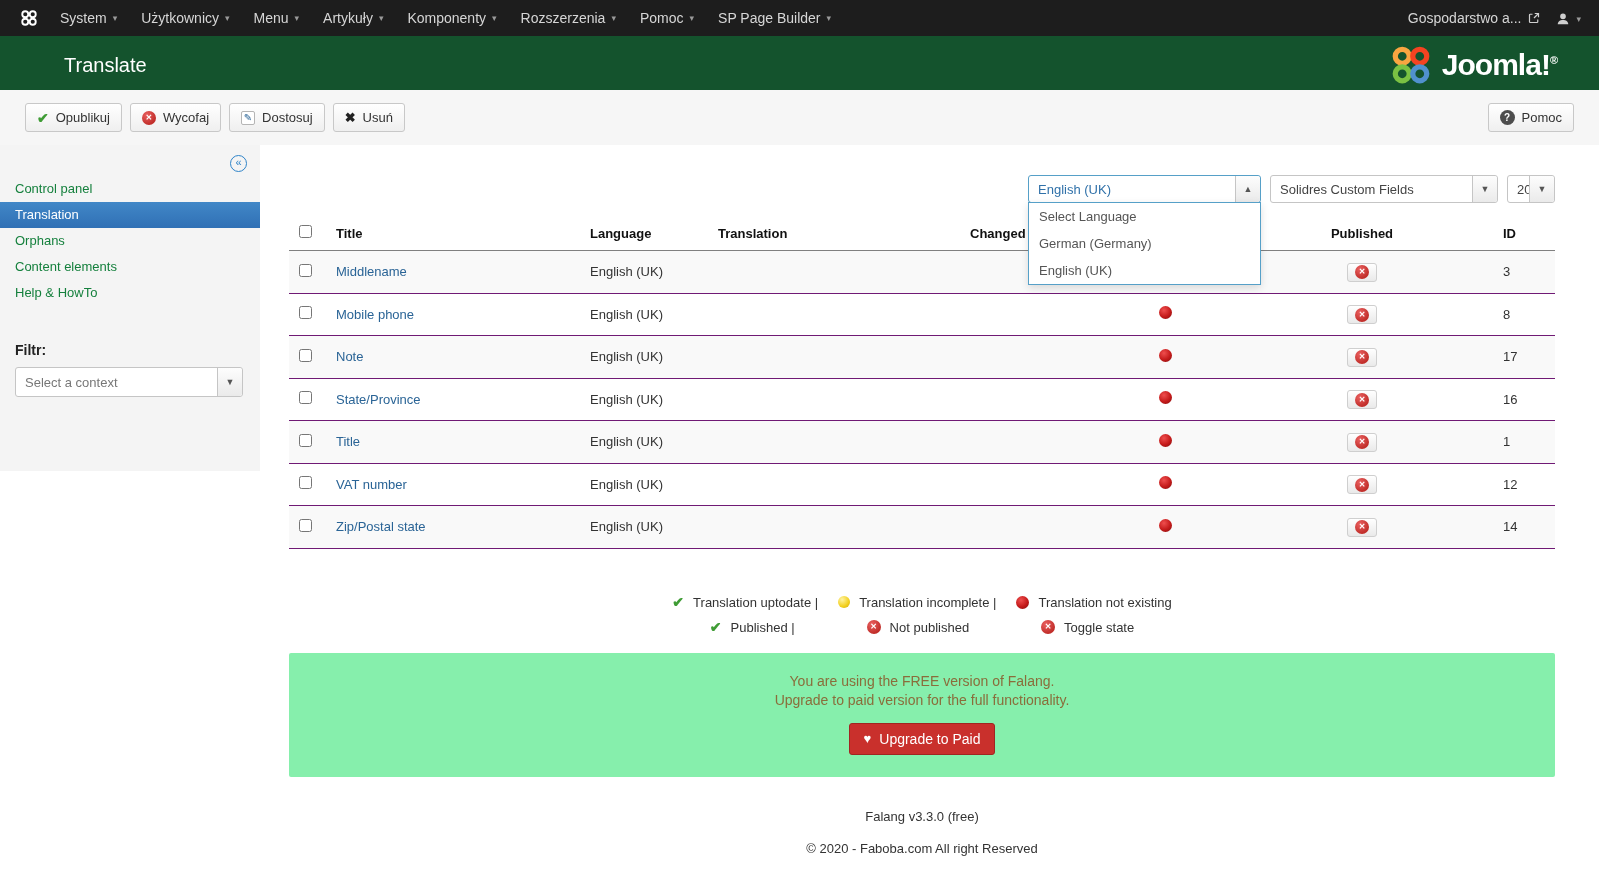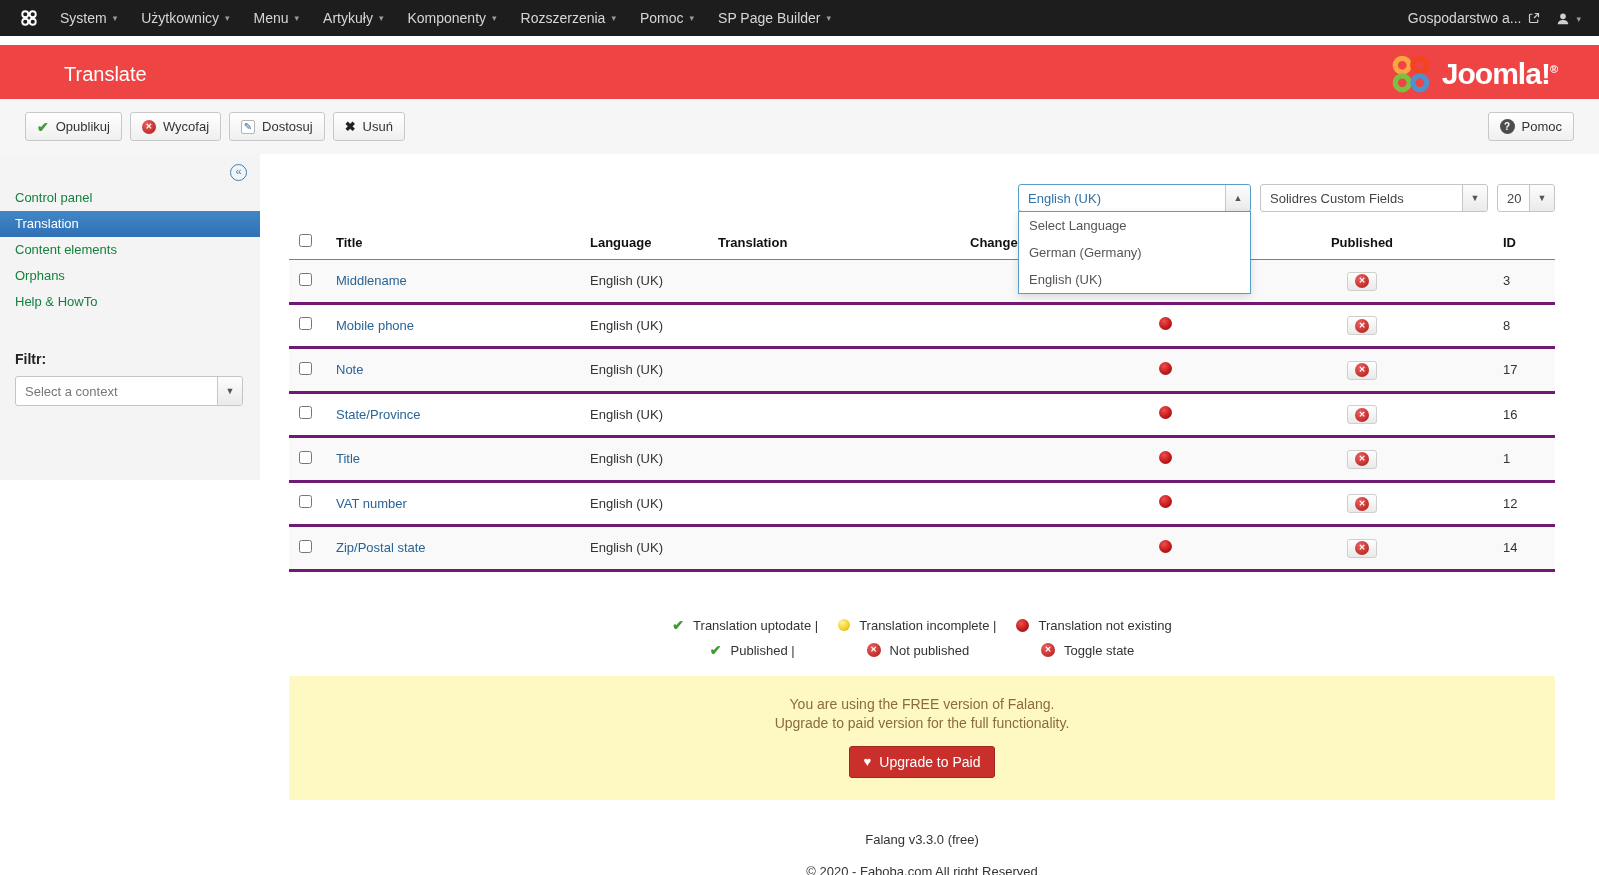--- a/index.html
+++ b/index.html
@@ -11,21 +11,21 @@
   .j-menu-icon { display: inline-flex; margin-right: 10px; cursor: pointer; }
   .menus { display: flex; align-items: center; }
   .menu-item { display: inline-flex; align-items: center; gap: 6px; padding: 0 12px; height: 36px; cursor: pointer; color: #d6d6d6; }
   .menu-item .caret { font-size: 9px; color: #9a9a9a; }
   .topnav-right { margin-left: auto; display: flex; align-items: flex-end; gap: 16px; }
   .site-link { display: inline-flex; align-items: center; gap: 7px; cursor: pointer; color: #d6d6d6; }
   .user-menu { display: inline-flex; align-items: center; gap: 6px; cursor: pointer; }
   .user-menu .caret { font-size: 9px; color: #9a9a9a; }
 
   
-  .header { height: 54px; background: #ef4444; display: flex; align-items: center; justify-content: space-between; padding: 4px 42px 0 64px; margin-top: 9px; }
+  .header { height: 54px; background: #14532d; display: flex; align-items: center; justify-content: space-between; padding: 4px 42px 0 64px; }
   .page-title { color: #fff; font-size: 20px; font-weight: 400; }
   .brand { display: flex; align-items: center; gap: 10px; }
   .brand-text { color: #fff; font-size: 30px; font-weight: bold; letter-spacing: -1px; }
   .brand-reg { color: #fff; font-size: 11px; vertical-align: super; }
 
   
   .toolbar { background: #f6f6f6; display: flex; justify-content: space-between; align-items: center; padding: 13px 25px; }
   .toolbar-left { display: flex; gap: 8px; }
   .btn { display: inline-flex; align-items: center; gap: 7px; padding: 6px 11px; font-size: 13px; color: #333; background: linear-gradient(#ffffff, #efefef); border: 1px solid #c8c8c8; border-radius: 3px; cursor: pointer; font-family: inherit; }
   .icon-check { color: #3f9c35; font-size: 14px; font-weight: bold; line-height: 1; }
@@ -48,47 +48,47 @@
 
   .main { flex: 1; padding: 0 44px 40px 29px; }
 
   
   .controls { display: flex; justify-content: flex-end; gap: 9px; margin-top: 30px; }
   .select { position: relative; display: flex; height: 28px; border: 1px solid #c5c5c5; border-radius: 3px; background: #fff; font-size: 13px; cursor: pointer; }
   .select .sel-value { padding: 6px 9px; color: #444; white-space: nowrap; overflow: hidden; flex: 1; }
   .lang-select { width: 233px; border-color: #56a0c8; }
   .lang-select > .sel-value { color: #3071a9; }
   .fields-select { width: 228px; }
-  .limit-select { width: 58px; }
+  .limit-select { width: 48px; }
   .dropdown-panel { position: absolute; top: 100%; left: -1px; width: 233px; background: #fff; border: 1px solid #56a0c8; box-shadow: 0 3px 8px rgba(0,0,0,0.13); z-index: 40; }
   .dd-option { padding: 6px 10px; color: #555; cursor: pointer; }
 
   
   table { width: 100%; border-collapse: collapse; table-layout: fixed; margin-top: 13px; font-size: 13px; }
   th { padding: 9px 5px; text-align: left; font-weight: bold; color: #111; border-bottom: 1px solid #808080; }
-  td { padding: 11px 5px; border-bottom: 3px solid #701a75; color: #333; vertical-align: middle; }
+  td { padding: 11px 5px; border-bottom: 1px solid #701a75; color: #333; vertical-align: middle; }
   tbody tr:nth-child(odd) td { background: #f9f9f9; }
   .col-cb-cell { padding-left: 10px; }
   .col-state-cell, .col-pub-cell { text-align: center; }
   .col-id-cell { padding-left: 44px; }
   input[type="checkbox"] { width: 13px; height: 13px; margin: 0; cursor: pointer; }
   .row-title { color: #2a6496; text-decoration: none; cursor: pointer; }
   .red-dot { display: inline-block; width: 13px; height: 13px; border-radius: 50%; background: radial-gradient(circle at 38% 32%, #ef4e4e 0%, #c41a1a 55%, #7c0e0e 100%); }
   .pub-badge { display: inline-flex; width: 30px; height: 19px; align-items: center; justify-content: center; border: 1px solid #cfcfcf; border-radius: 3px; background: linear-gradient(#ffffff, #e9e9e9); cursor: pointer; }
 
   
   .legend { margin-top: 46px; font-size: 13px; color: #333; }
   .legend-row { display: flex; justify-content: center; align-items: center; margin-bottom: 10px; }
   .legend-row-1 { gap: 20px; }
   .legend-row-2 { gap: 72px; }
   .legend-item { display: inline-flex; align-items: center; gap: 9px; }
   .bulb-icon { display: inline-block; width: 12px; height: 12px; border-radius: 50%; background: radial-gradient(circle at 35% 30%, #fff3a0, #f2cf1d 60%, #caa50f); }
 
   
-  .notice { margin-top: 18px; background: #fef9c3; border-radius: 2px; padding: 17px 20px 22px; text-align: center; color: #8a6d3b; font-size: 14px; }
+  .notice { margin-top: 18px; background: #86efac; border-radius: 2px; padding: 17px 20px 22px; text-align: center; color: #8a6d3b; font-size: 14px; }
   .notice p { margin: 3px 0; }
   .upgrade-btn { margin-top: 12px; display: inline-flex; align-items: center; gap: 8px; background: #c9302c; border: 1px solid #a02622; color: #fff; padding: 7px 14px; border-radius: 3px; font-size: 14px; cursor: pointer; font-family: inherit; }
   .heart-icon { font-size: 13px; line-height: 1; }
 
   
   .footer { margin-top: 32px; text-align: center; font-size: 13px; color: #333; }
   .footer .line { margin: 17px 0; }
   .review-link { color: #2a6496; text-decoration: none; cursor: pointer; }
   .stars { color: #f5a11c; font-size: 15px; letter-spacing: 2px; margin-left: 4px; }
   .copyright { margin-top: 22px; }
@@ -207,24 +207,24 @@
         <span class="collapse-icon">«</span>
       </div>
       <nav id="sidebar-items">
           <div class="side-item">
     <span class="side-label">Control panel</span>
   </div>
           <div class="side-item active">
     <span class="side-label">Translation</span>
   </div>
           <div class="side-item">
+    <span class="side-label">Orphans</span>
+  </div>
+          <div class="side-item">
     <span class="side-label">Content elements</span>
-  </div>
-          <div class="side-item">
-    <span class="side-label">Orphans</span>
   </div>
           <div class="side-item">
     <span class="side-label">Help &amp; HowTo</span>
   </div>
         </nav>
       <div class="filter-label">Filtr:</div>
       <div class="context-select">
         <span class="sel-value">Select a context</span>
         <span class="sel-caret">▼</span>
       </div>

